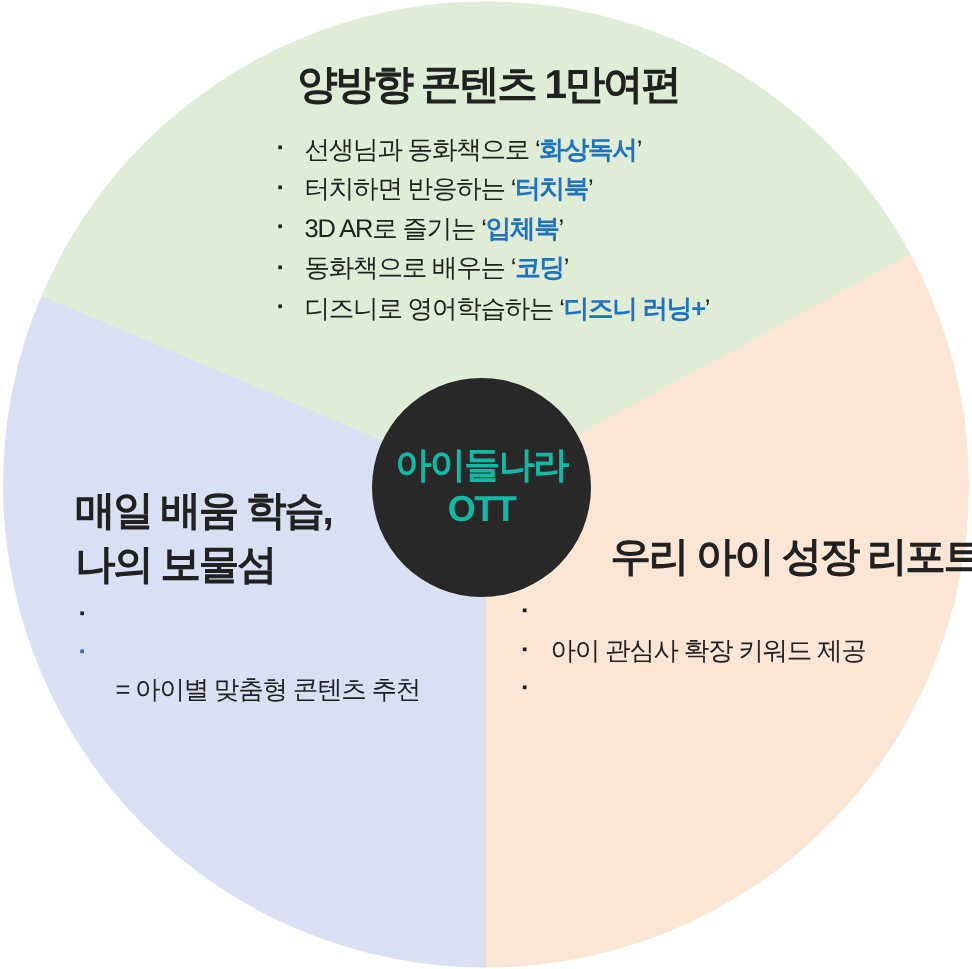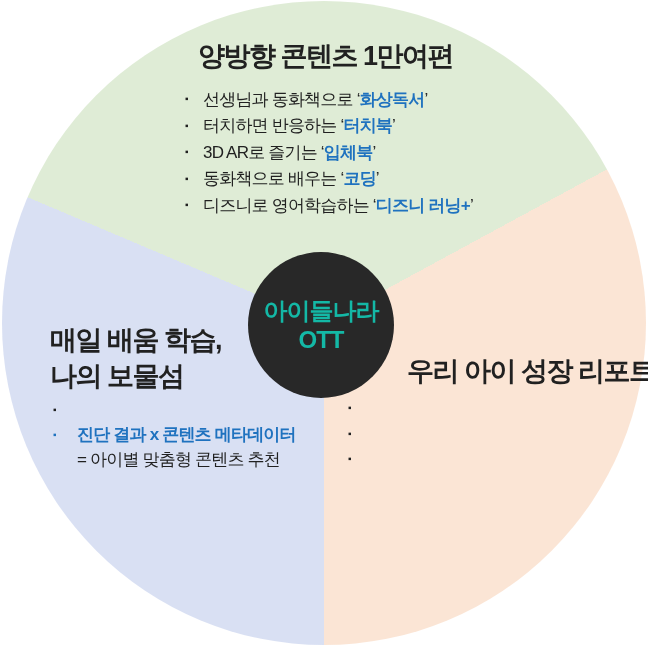--- a/index.html
+++ b/index.html
@@ -88,36 +88,36 @@
     <div class="l1">매일 배움 학습,</div>
     <div class="l2">나의 보물섬</div>
   </div>
 
   <div class="bullets" id="left-bullets">
       <div class="bullet-row">
         <span class="marker">▪</span>
       </div>
       <div class="bullet-row">
         <span class="marker accent">▪</span>
-        <span class="bullet-text"><span class="accent-text">진단 결과 x 콘텐츠 메타데이터</span></span>
       </div>
       <div class="bullet-row">
         <span class="marker"></span>
         <span class="bullet-text"><span>= 아이별 맞춤형 콘텐츠 추천</span></span>
       </div>
     </div>
 
   <div class="section-title" id="right-title">우리 아이 성장 리포트</div>
 
   <div class="bullets" id="right-bullets">
       <div class="bullet-row">
         <span class="marker">▪</span>
       </div>
       <div class="bullet-row">
         <span class="marker">▪</span>
+        <span class="bullet-text"><span>아이 관심사 확장 키워드 제공</span></span>
       </div>
       <div class="bullet-row">
         <span class="marker">▪</span>
       </div>
     </div>
 
   <div class="center-circle">
     <div>아이들나라</div>
     <div>OTT</div>
   </div>

